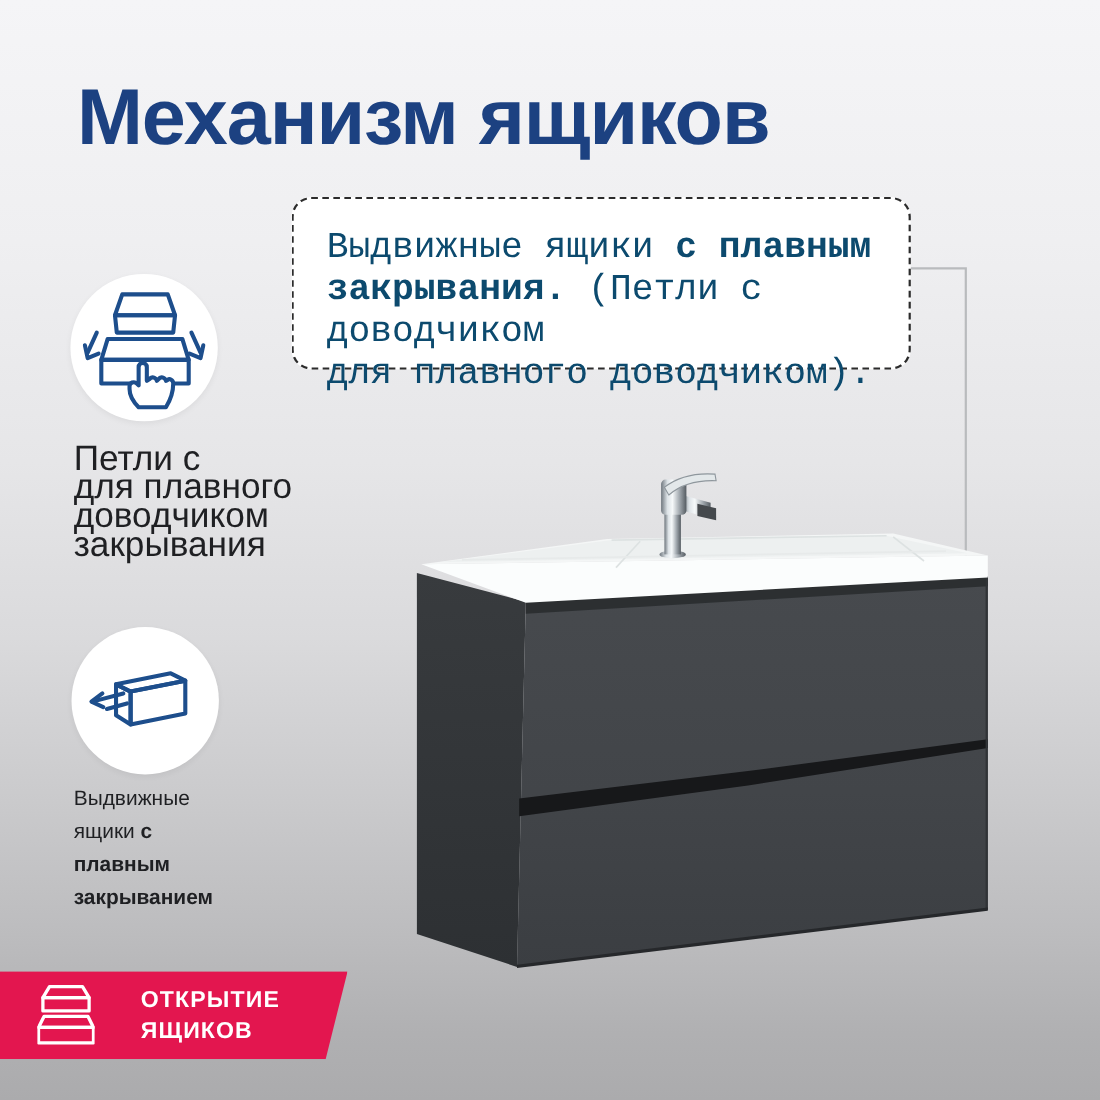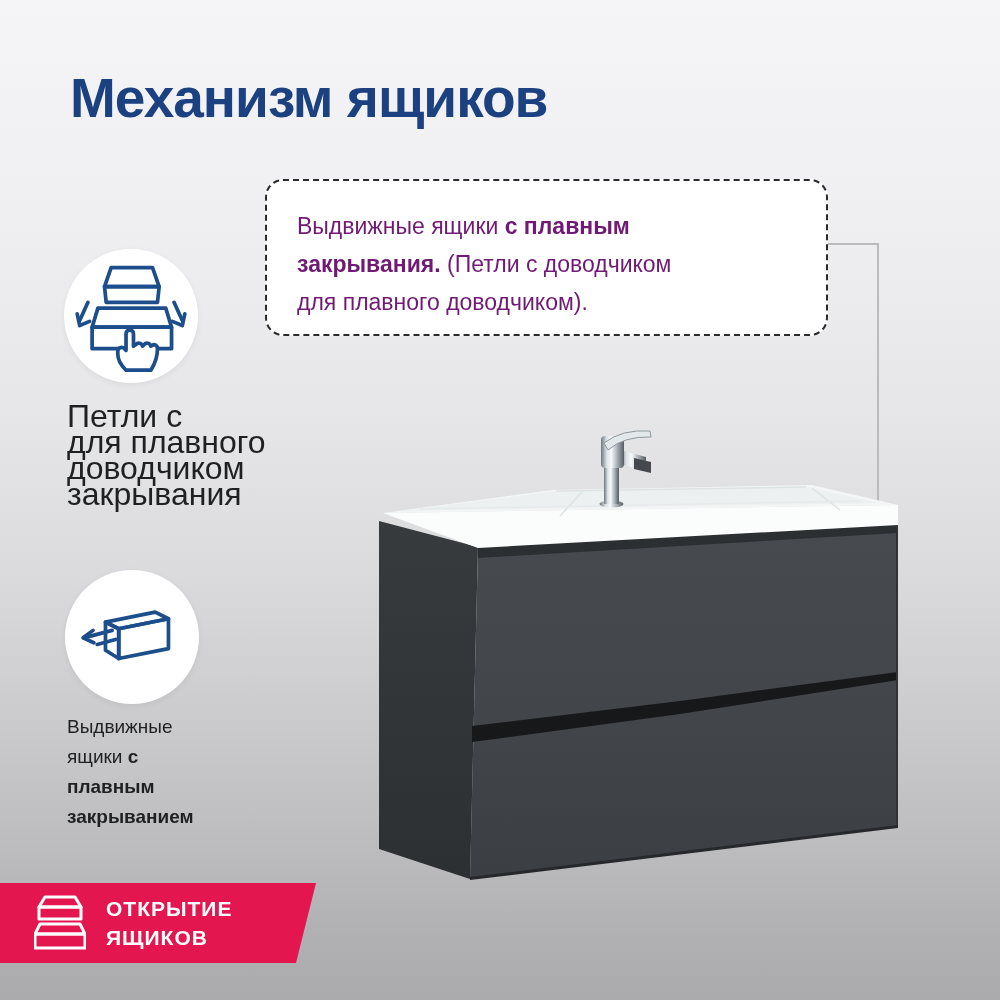--- a/index.html
+++ b/index.html
@@ -6,32 +6,32 @@
   .canvas{
     position:relative;
     width:1000px;height:1000px;
     margin:0 auto;
     overflow:hidden;
     background:linear-gradient(180deg,#f5f5f7 0%,#efeff1 22%,#e6e6e8 42%,#dadadc 58%,#cbcbcd 72%,#bcbcbe 85%,#b0b0b2 94%,#ababad 100%);
     font-family:"Liberation Sans","DejaVu Sans",sans-serif;
   }
   .page-title{
     position:absolute;left:70px;top:68px;
-    font-size:55px;line-height:1.1;font-weight:800;
+    font-size:72px;line-height:1.1;font-weight:800;
     letter-spacing:-1px;color:#1c4181;
   }
   .scene{position:absolute;left:0;top:0;width:1000px;height:1000px;}
   .callout{
     position:absolute;left:265px;top:179px;width:563px;height:157px;
     box-sizing:border-box;background:#ffffff;
     border:2px dashed #2b2b2b;border-radius:18px;
     padding:26px 24px 0 30px;
   }
   .callout .line{
-    font-size:23px;line-height:38px;color:#701a75;white-space:pre-wrap;
+    font-size:33px;line-height:38px;color:#0c4a6e;white-space:pre-wrap;font-family:Liberation Mono, monospace;
   }
   .callout .b{font-weight:700;}
   .feature-circle{
     position:absolute;width:134px;height:134px;border-radius:50%;
     background:#ffffff;display:flex;align-items:center;justify-content:center;
     box-shadow:0 2px 6px rgba(0,0,0,0.06);
   }
   .circle-1{left:64px;top:249px;}
   .circle-2{left:65px;top:570px;}
   .feature-label{position:absolute;color:#1f2023;}
@@ -41,21 +41,21 @@
   .feature-label .inline{display:inline;}
   .feature-label .b{font-weight:700;}
   .badge{
     position:absolute;left:0;top:883px;width:316px;height:80px;
     background:#e3164f;
     clip-path:polygon(0 0,100% 0,calc(100% - 20px) 100%,0 100%);
     display:flex;align-items:center;gap:20px;
     padding-left:34px;box-sizing:border-box;
   }
   .badge-text{color:#ffffff;font-weight:700;font-size:21px;line-height:29px;letter-spacing:1px;}
-  .badge-text span{display:block;}
+  .badge-text span{display:block;margin-left:22px;}
   .icon-svg{display:block;}
 </style>
 </head>
 <body>
 
 <div class="canvas">
 
   <svg class="scene" viewBox="0 0 1000 1000" aria-hidden="true">
     <defs>
       <linearGradient id="gFront" x1="0" y1="0" x2="0" y2="1">

